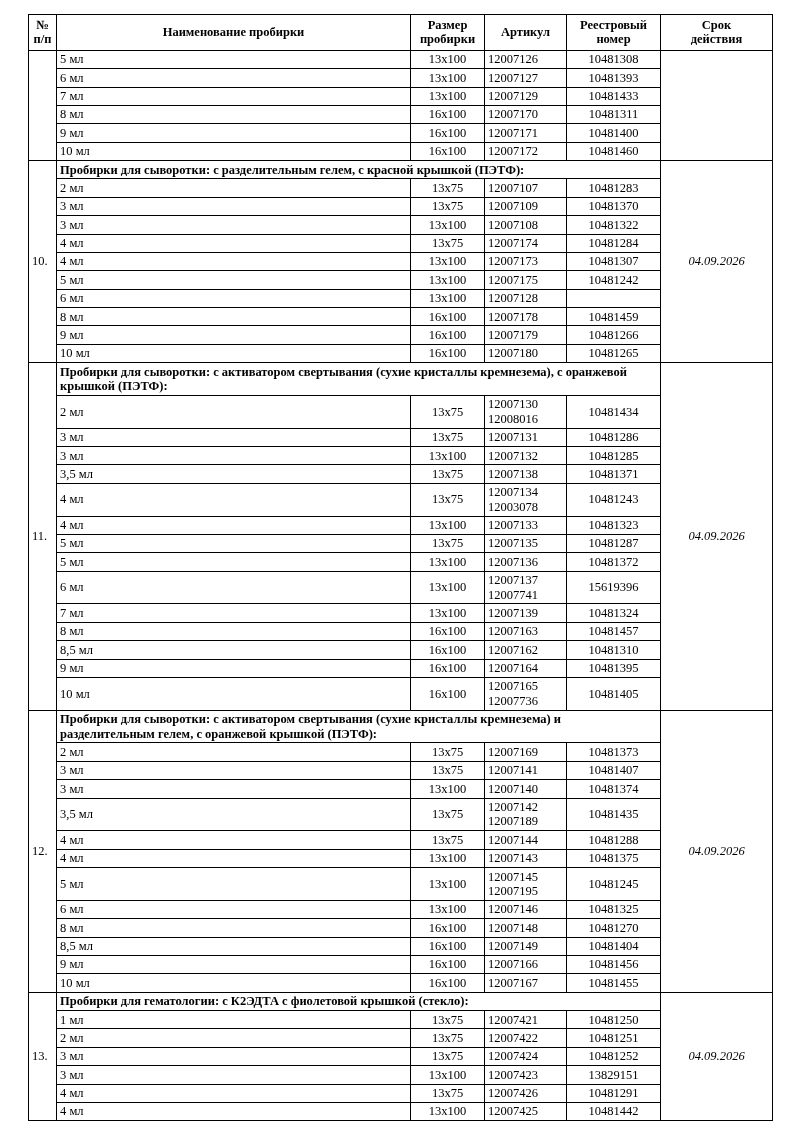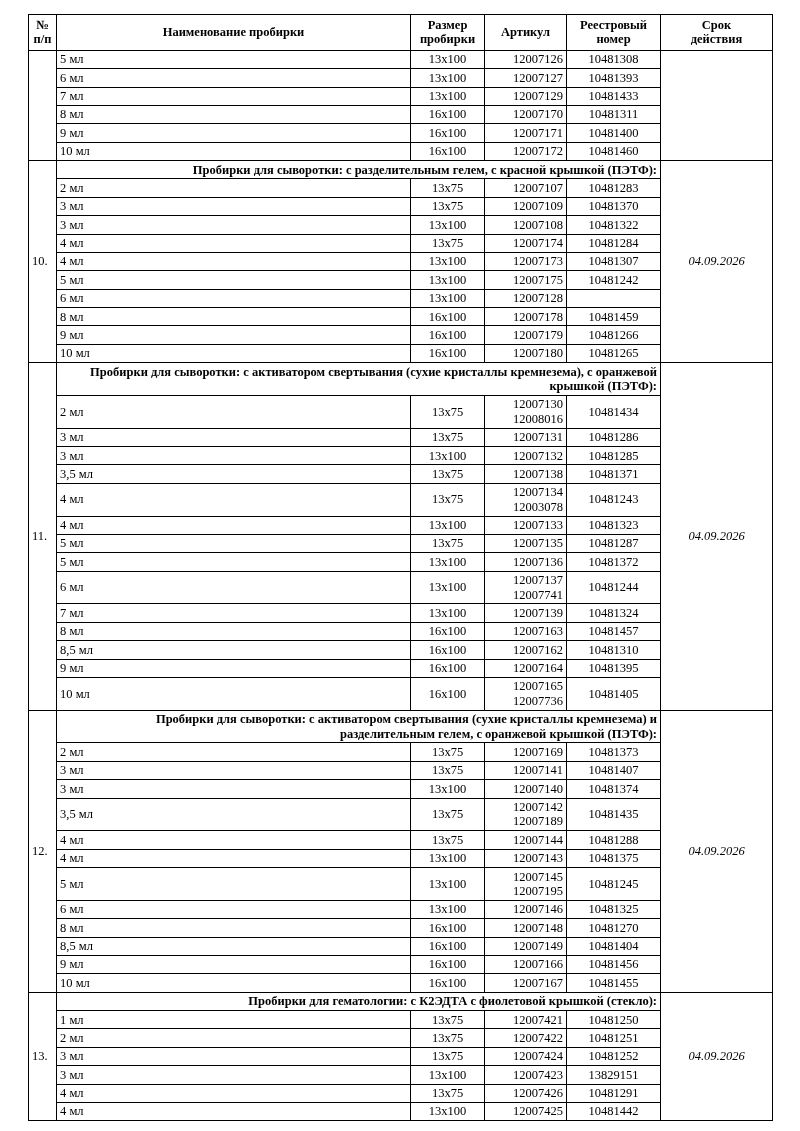--- a/index.html
+++ b/index.html
@@ -41,35 +41,35 @@
     padding: 3px 2px;
   }
   .pre { white-space: pre-line; }
   .num-cell {
     text-align: left;
     vertical-align: top;
     padding-top: 2px;
   }
   .section-title {
     font-weight: bold;
-    text-align: right;
+    text-align: left;
     margin-top: 14px;
   }
   .name-cell {
     text-align: left;
     padding-left: 6px;
     margin-left: 35px;
   }
   .center { text-align: center; }
   .validity-cell {
     text-align: center;
     vertical-align: middle;
     font-style: italic;
   }
-  .article-cell div { text-align: right; }
+  .article-cell div { text-align: left; }
 </style>
 </head>
 <body>
 
 <div class="page">
   <table class="doc-table">
     <colgroup>
       <col style="width:28px">
       <col style="width:354px">
       <col style="width:74px">
@@ -298,21 +298,21 @@
           </td>
           <td class="center">10481372</td>
         </tr>
         <tr>
           <td class="name-cell">6 мл</td>
           <td class="center">13x100</td>
           <td class="center article-cell">
             <div>12007137</div>
             <div>12007741</div>
           </td>
-          <td class="center">10481244</td>
+          <td class="center">15619396</td>
         </tr>
         <tr>
           <td class="name-cell">7 мл</td>
           <td class="center">13x100</td>
           <td class="center article-cell">
             <div>12007139</div>
           </td>
           <td class="center">10481324</td>
         </tr>
         <tr>

